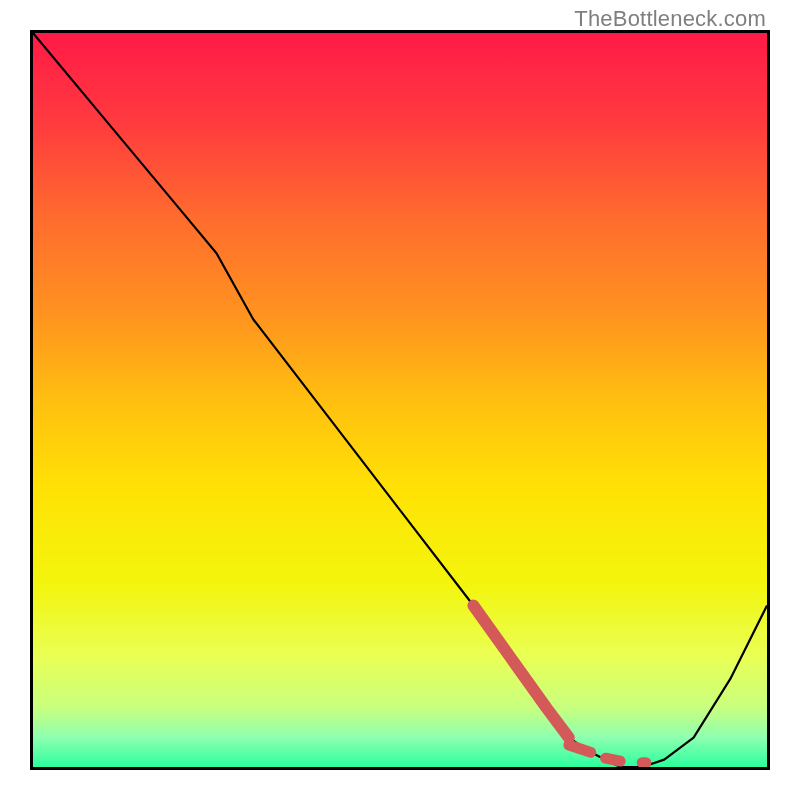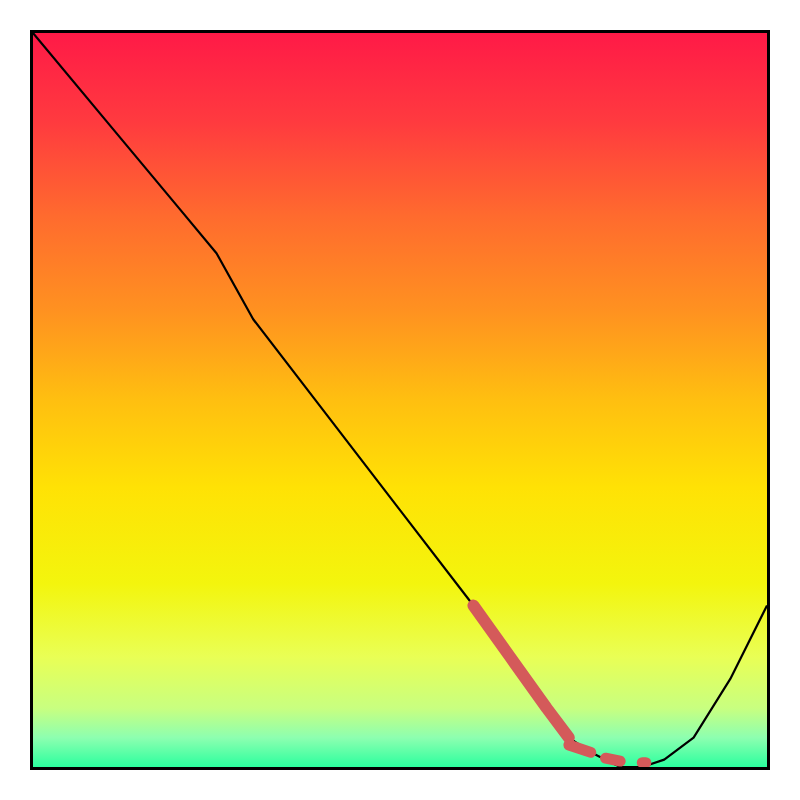--- a/index.html
+++ b/index.html
@@ -51,20 +51,21 @@
     color: #7f7f7f;
     font-weight: 500;
     letter-spacing: 0.2px;
   }
 </style>
 </head>
 <body>
 
 <div class="frame">
 
+  <div class="watermark">TheBottleneck.com</div>
 
   <div class="plot-area">
 
     <svg class="gradient-bg" viewBox="0 0 740 740" preserveAspectRatio="none">
       <defs>
         <linearGradient id="bgGrad" x1="0" y1="0" x2="0" y2="1">
             <stop offset="0%" stop-color="#ff1a47"></stop>
             <stop offset="12%" stop-color="#ff3a3f"></stop>
             <stop offset="25%" stop-color="#ff6b2e"></stop>
             <stop offset="38%" stop-color="#ff9220"></stop>

